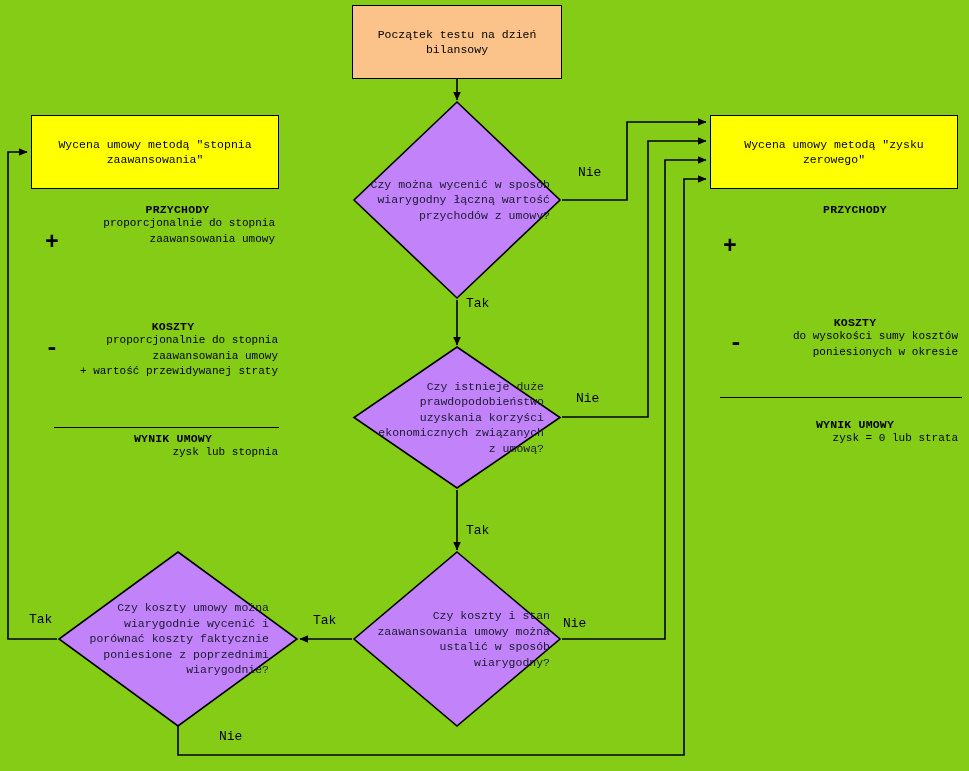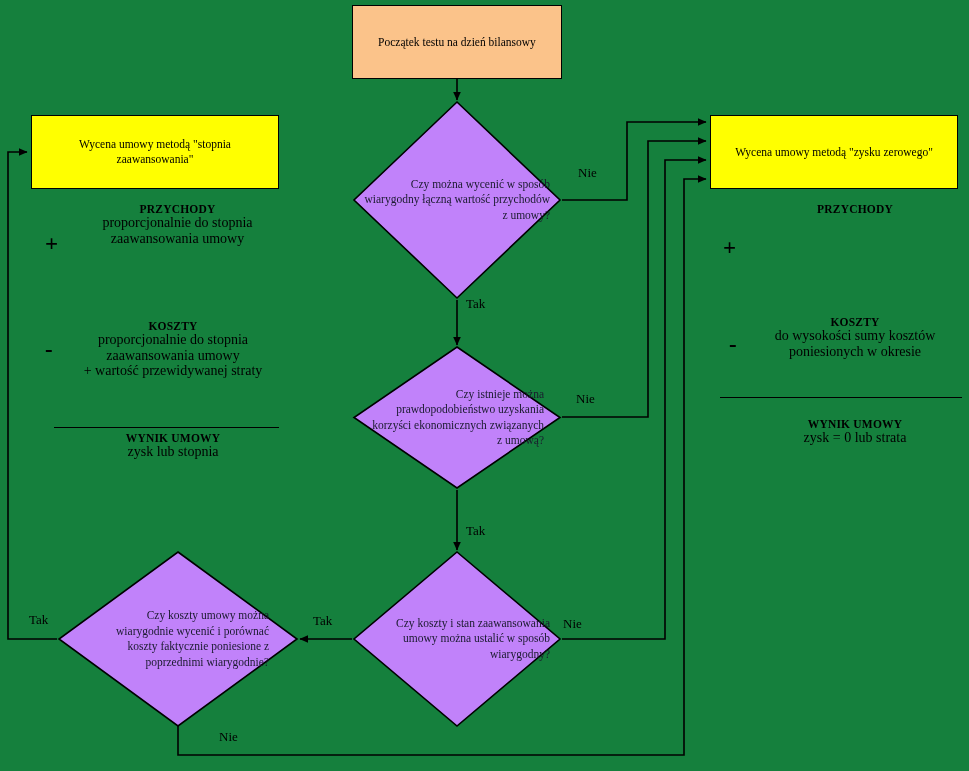--- a/index.html
+++ b/index.html
@@ -4,22 +4,22 @@
 <style>
   html, body {
     margin: 0;
     padding: 0;
     background: #ffffff;
   }
   #canvas {
     position: relative;
     width: 969px;
     height: 771px;
-    background: #15803d;
-    font-family: Liberation Serif, serif;
+    background: #84cc16;
+    font-family: Liberation Mono, monospace;
     overflow: hidden;
   }
   svg.edges {
     position: absolute;
     left: 0; top: 0;
     width: 969px;
     height: 771px;
     pointer-events: none;
   }
   .node {
@@ -74,22 +74,23 @@
     position: absolute;
     text-align: center;
     color: #000000;
   }
   .panel .hd {
     font-weight: bold;
     font-size: 11.5px;
     letter-spacing: 0.2px;
   }
   .panel .bd {
-    font-size: 14px;
+    font-size: 11px;
     line-height: 15.5px;
+    text-align: right;
   }
   .sign {
     position: absolute;
     font-size: 23px;
     font-weight: bold;
     line-height: 1;
     color: #000000;
   }
   .rule {
     position: absolute;
@@ -138,21 +139,21 @@
     <svg class="shape" viewBox="0 0 210 200" preserveAspectRatio="none">
       <polygon points="105,2 208,100 105,198 2,100" fill="#c182fa" stroke="#000000" stroke-width="1.6"></polygon>
     </svg>
     <div class="dlabel">Czy można wycenić w sposób wiarygodny łączną wartość przychodów z umowy?</div>
   </div>
 
   <div class="diamond" style="left:352px; top:345px; width:210px; height:145px;">
     <svg class="shape" viewBox="0 0 210 145" preserveAspectRatio="none">
       <polygon points="105,2 208,72.5 105,143 2,72.5" fill="#c182fa" stroke="#000000" stroke-width="1.6"></polygon>
     </svg>
-    <div class="dlabel" style="padding:0 18px;">Czy istnieje można prawdopodobieństwo uzyskania korzyści ekonomicznych związanych z umową?</div>
+    <div class="dlabel" style="padding:0 18px;">Czy istnieje duże prawdopodobieństwo uzyskania korzyści ekonomicznych związanych z umową?</div>
   </div>
 
   <div class="diamond" style="left:352px; top:550px; width:210px; height:178px;">
     <svg class="shape" viewBox="0 0 210 178" preserveAspectRatio="none">
       <polygon points="105,2 208,89 105,176 2,89" fill="#c182fa" stroke="#000000" stroke-width="1.6"></polygon>
     </svg>
     <div class="dlabel">Czy koszty i stan zaawansowania umowy można ustalić w sposób wiarygodny?</div>
   </div>
 
   <div class="diamond" style="left:57px; top:550px; width:242px; height:178px;">

